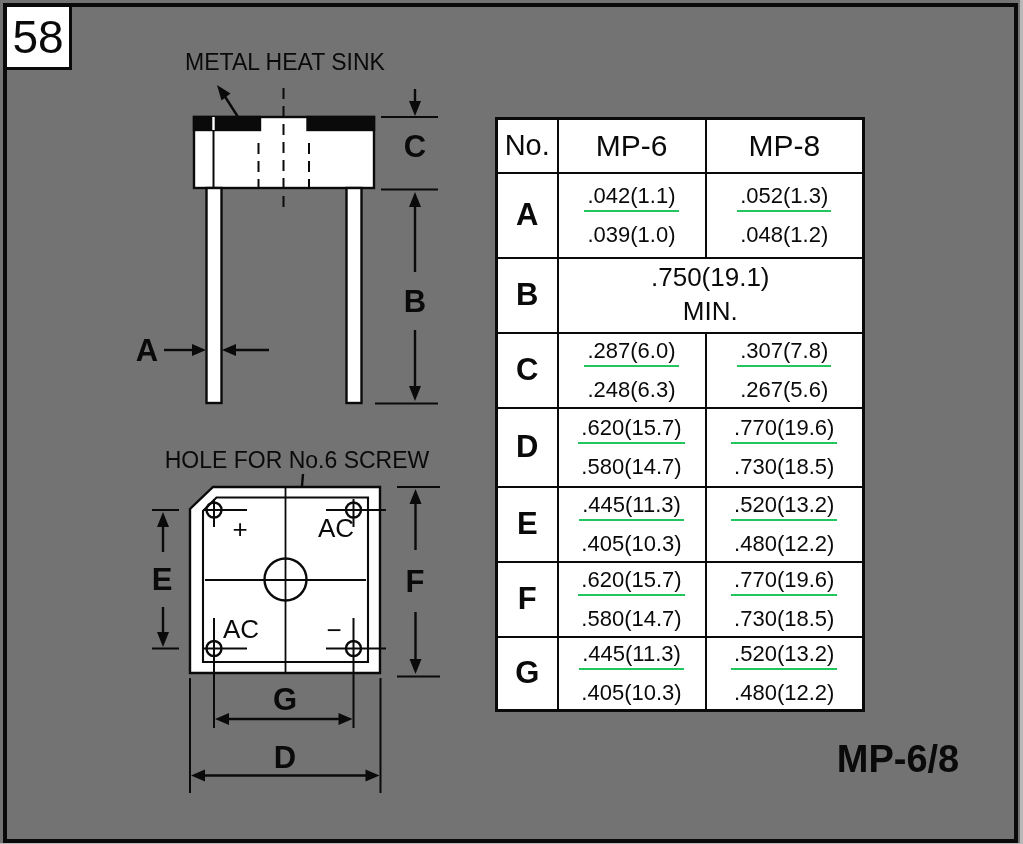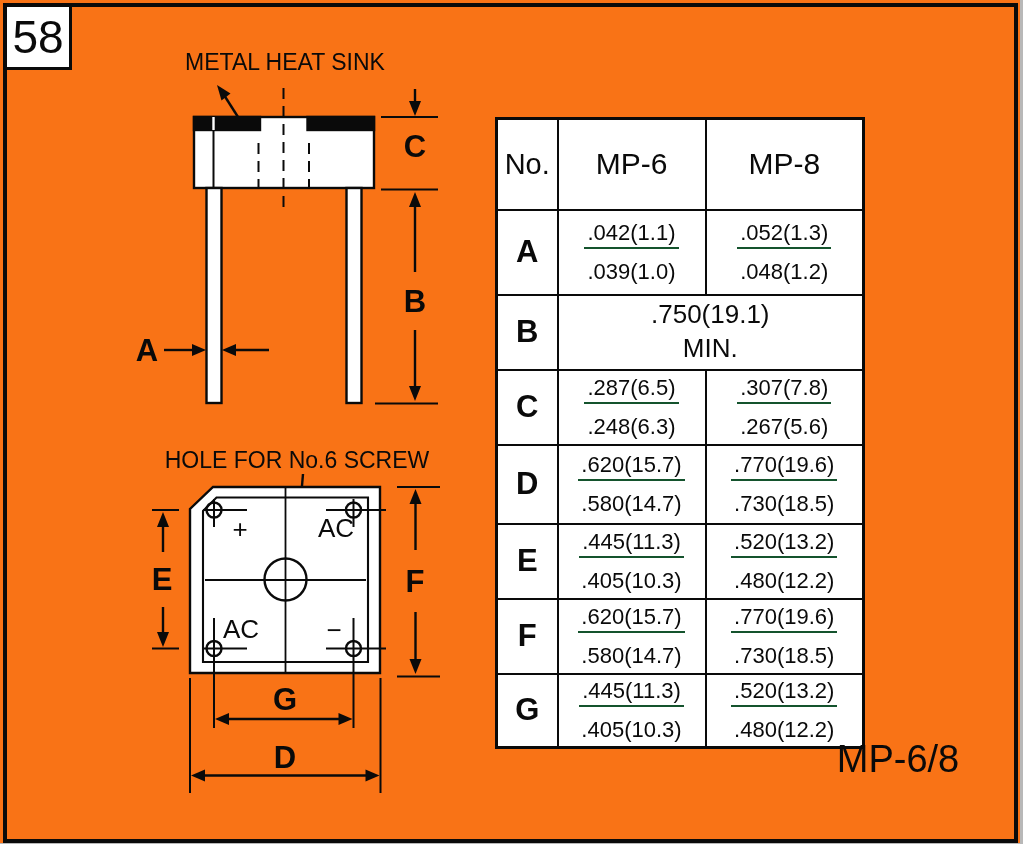--- a/index.html
+++ b/index.html
@@ -1,16 +1,16 @@
 <!DOCTYPE html>
 <html><head>
 <meta charset="utf-8">
 <style>
   html,body{margin:0;padding:0;background:#cfcfcf;}
-  #screen{position:relative;width:1023px;height:844px;background:#f97316;overflow:hidden;
+  #screen{position:relative;width:1023px;height:844px;background:#737373;overflow:hidden;
           font-family:"Liberation Sans",sans-serif;color:#0a0a0a;
           box-shadow:inset -3px -1px 0 #b8b8b8;}
   .frame{position:absolute;left:3px;top:3px;right:5px;bottom:1px;border:4.5px solid #0a0a0a;}
   #box58{position:absolute;left:7px;top:7px;width:62px;height:60px;
          border-right:3.5px solid #0a0a0a;border-bottom:3.5px solid #0a0a0a;
          display:flex;align-items:center;justify-content:center;
          font-size:46px;background:#fff;}
   svg{position:absolute;overflow:visible;}
   svg text{font-family:"Liberation Sans",sans-serif;fill:#0a0a0a;}
   .dimletter{font-size:31px;font-weight:bold;}
@@ -18,25 +18,25 @@
   .pinlabel{font-size:26px;}
   
   #dimtable{position:absolute;left:495px;top:117px;border-collapse:collapse;
             table-layout:fixed;background:#fff;}
   #dimtable td{border:2.5px solid #0a0a0a;text-align:center;vertical-align:middle;padding:0;}
   #dimtable{border:3px solid #0a0a0a;}
   td.no{font-size:29px;}
   td.letter{font-size:31px;font-weight:bold;}
   td.hdr{font-size:30px;margin-top:6px;}
   .frac{display:inline-block;text-align:center;font-size:22px;line-height:1.18;}
-  .frac .num{display:block;border-bottom:2px solid #14532d;padding:0 3px 1px 3px;}
+  .frac .num{display:block;border-bottom:2px solid #22c55e;padding:0 3px 1px 3px;}
   .frac .den{display:block;padding-top:10px;}
   .bcell{font-size:26px;line-height:1.3;}
   #footerLabel{position:absolute;left:824px;top:738px;width:148px;text-align:center;
-               font-size:38px;font-weight:normal;}
+               font-size:38px;font-weight:bold;}
 </style>
 </head>
 <body>
 
 <div id="screen">
   <div class="frame"></div>
   <div id="box58">
     <span>58</span>
   </div>
 
@@ -176,40 +176,40 @@
     </g>
   </svg>
 
   <table id="dimtable">
     <colgroup>
         <col style="width:61px">
         <col style="width:148px">
         <col style="width:158px">
       </colgroup>
     <tbody>
-        <tr style="height:91px">
+        <tr style="height:54px">
       <td class="no">No.</td>
       <td class="hdr">MP-6</td>
       <td class="hdr">MP-8</td>
     </tr>
     <tr style="height:85px">
       <td class="letter">A</td>
       <td><span class="frac"><span class="num">.042(1.1)</span><span class="den">.039(1.0)</span></span></td>
       <td><span class="frac"><span class="num">.052(1.3)</span><span class="den">.048(1.2)</span></span></td>
     </tr>
     <tr style="height:75px">
       <td class="letter">B</td>
       <td colspan="2" class="bcell">
         <div>.750(19.1)</div>
         <div>MIN.</div>
       </td>
     </tr>
     <tr style="height:75px">
       <td class="letter">C</td>
-      <td><span class="frac"><span class="num">.287(6.5)</span><span class="den">.248(6.3)</span></span></td>
+      <td><span class="frac"><span class="num">.287(6.0)</span><span class="den">.248(6.3)</span></span></td>
       <td><span class="frac"><span class="num">.307(7.8)</span><span class="den">.267(5.6)</span></span></td>
     </tr>
     <tr style="height:79px">
       <td class="letter">D</td>
       <td><span class="frac"><span class="num">.620(15.7)</span><span class="den">.580(14.7)</span></span></td>
       <td><span class="frac"><span class="num">.770(19.6)</span><span class="den">.730(18.5)</span></span></td>
     </tr>
     <tr style="height:75px">
       <td class="letter">E</td>
       <td><span class="frac"><span class="num">.445(11.3)</span><span class="den">.405(10.3)</span></span></td>

